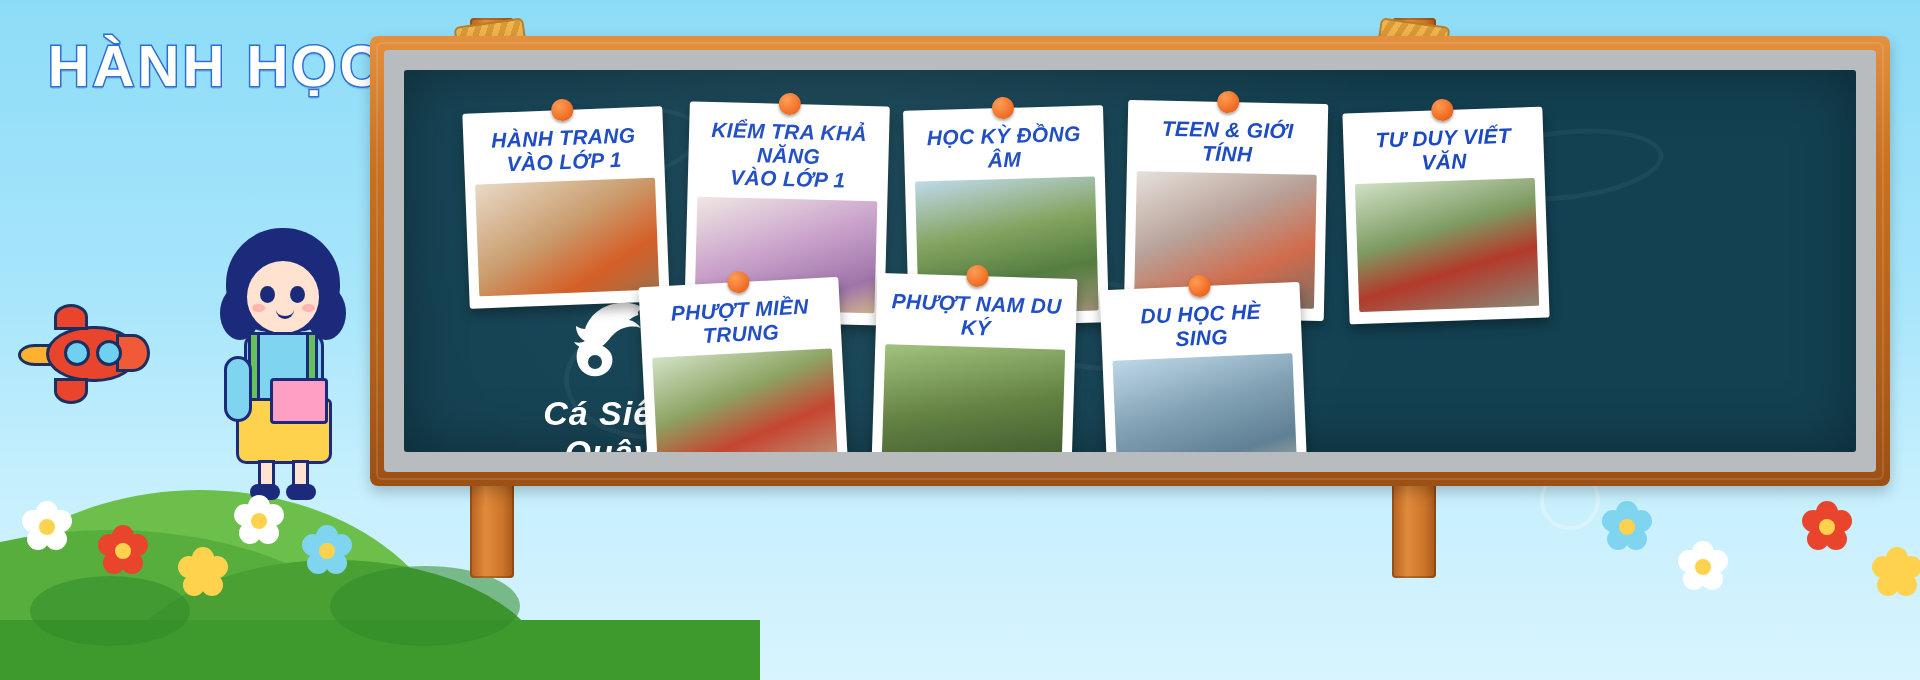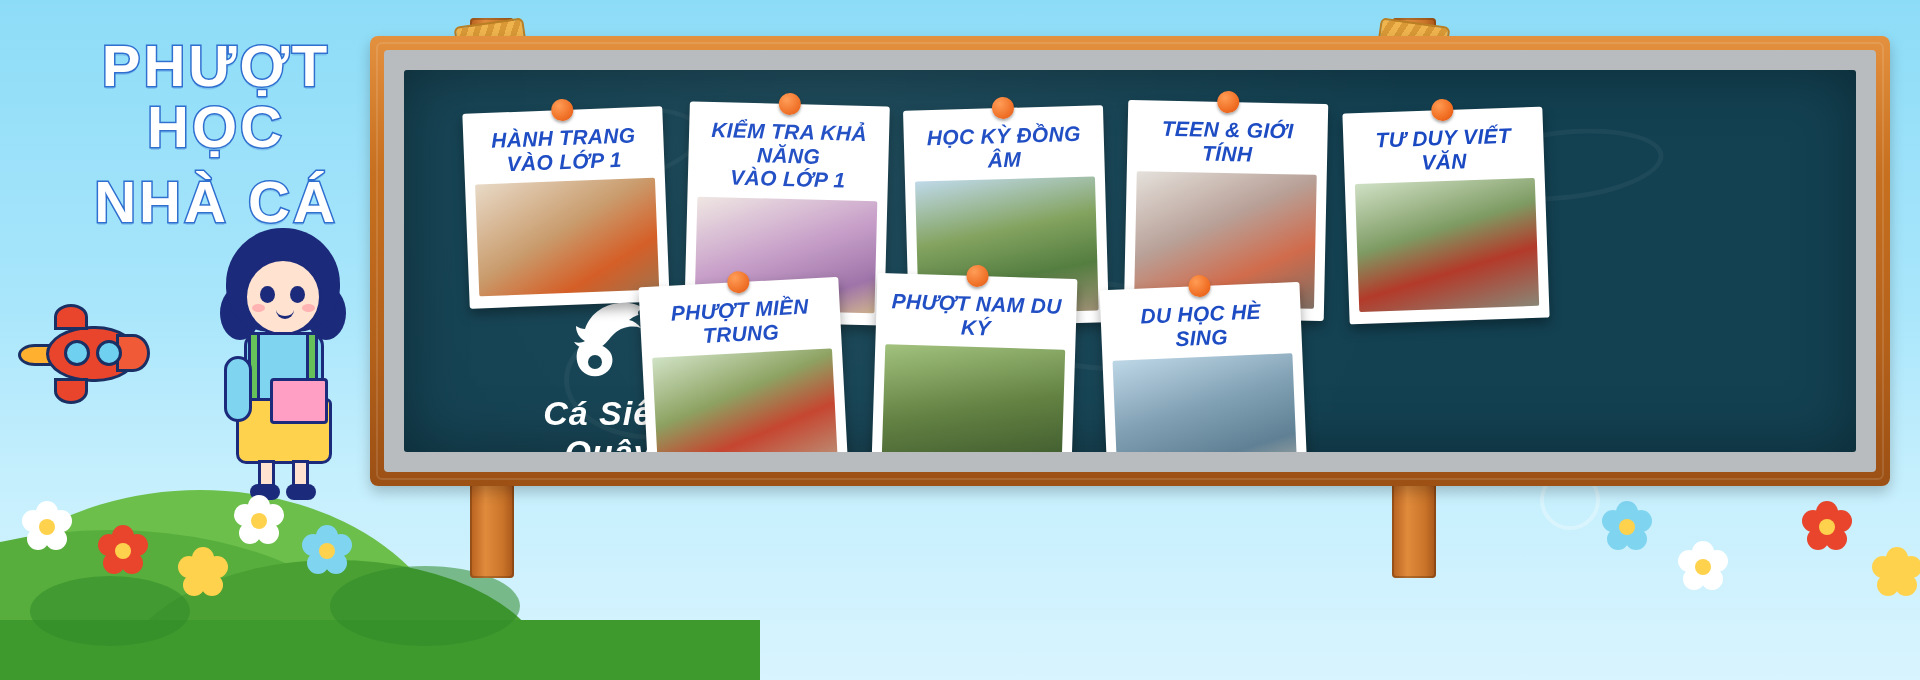--- a/index.html
+++ b/index.html
@@ -126,22 +126,21 @@
     <div class="flame"></div>
     <div class="body"></div>
     <div class="nose"></div>
     <div class="win" style="left:44px;"></div>
     <div class="win" style="left:76px;"></div>
     <div class="fin" style="left:34px;top:4px;width:34px;height:26px;border-radius:60% 60% 0 0;"></div>
     <div class="fin" style="left:34px;top:78px;width:34px;height:26px;border-radius:0 0 60% 60%;"></div>
   </div>
 
   <div class="headline">
-    <div class="l1">PHƯỢT HỌC</div>
-    <div class="l2">NHÀ CÁ</div>
+    <div class="l1">HÀNH HỌC</div>
   </div>
 
   <div class="girl">
     <div class="g hairL"></div>
       <div class="g hairR"></div>
     <div class="g hair"></div>
     <div class="g face"></div>
     <div class="g eye eyeL"></div>
       <div class="g eye eyeR"></div>
     <div class="g blush blushL"></div>

